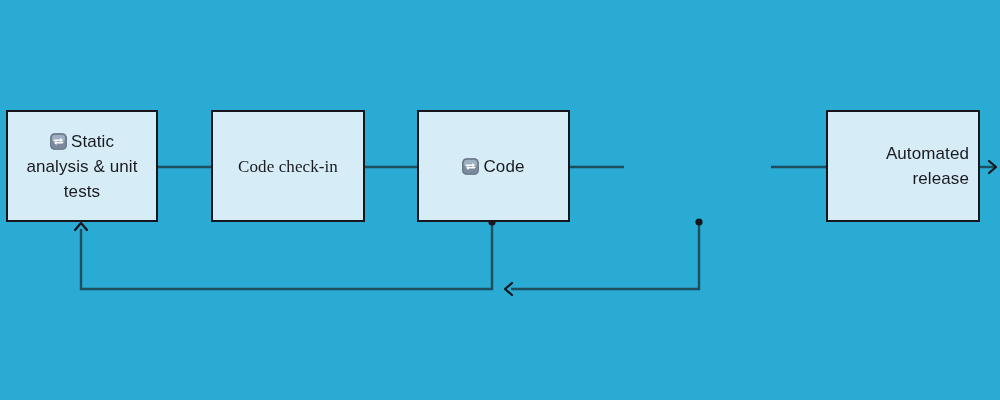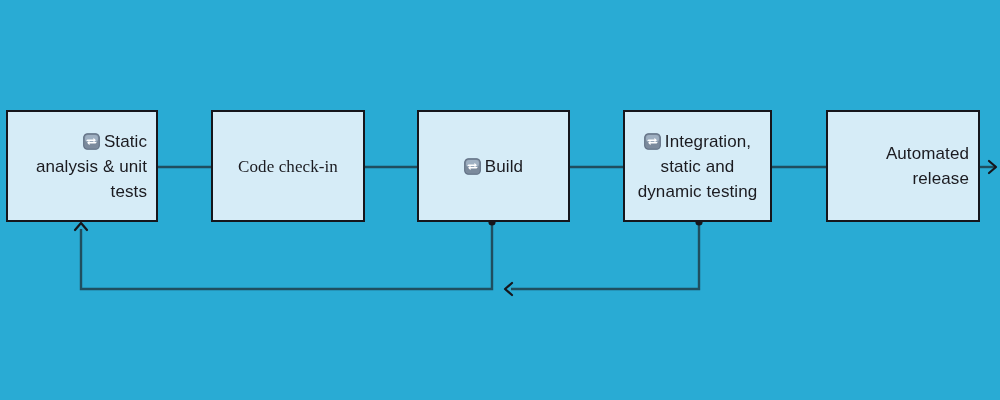--- a/index.html
+++ b/index.html
@@ -75,21 +75,21 @@
       <circle cx="699" cy="222" r="3.6"></circle>
     </g>
 
     <g stroke="#16161c" stroke-width="2.2" fill="none" stroke-linecap="round" stroke-linejoin="round">
       <polyline points="989,161 996,167 989,173"></polyline>
       <polyline points="75,230 81,223 87,230"></polyline>
       <polyline points="512,283 505,289 512,295"></polyline>
     </g>
   </svg>
 
-  <div class="node" style="left:6px; top:110px; width:152px; height:112px;text-align:right;">
+  <div class="node" style="left:6px; top:110px; width:152px; height:112px;">
     <span class="node-text">
       <span class="sync-icon">
         <svg viewBox="0 0 20 20" xmlns="http://www.w3.org/2000/svg" width="17" height="17">
           <rect x="0.8" y="0.8" width="18.4" height="18.4" rx="4.6" fill="#7b8a9c" stroke="#5d6c80" stroke-width="1.2"></rect>
           <rect x="2.4" y="2.4" width="15.2" height="8" rx="3.4" fill="#9fb0c2"></rect>
           <path d="M5.2 7.6 h7.1 v-1.9 l2.9 2.8 -2.9 2.8 v-1.9 h-8.6 z" fill="#ffffff"></path>
           <path d="M14.8 12.4 h-7.1 v1.9 l-2.9 -2.8 2.9 -2.8 v1.9 h8.6 z" fill="#ffffff"></path>
         </svg>
       </span><span>Static analysis &amp; unit tests</span>
     </span>
@@ -101,34 +101,22 @@
 
   <div class="node" style="left:417px; top:110px; width:153px; height:112px;">
     <span class="node-text">
       <span class="sync-icon">
         <svg viewBox="0 0 20 20" xmlns="http://www.w3.org/2000/svg" width="17" height="17">
           <rect x="0.8" y="0.8" width="18.4" height="18.4" rx="4.6" fill="#7b8a9c" stroke="#5d6c80" stroke-width="1.2"></rect>
           <rect x="2.4" y="2.4" width="15.2" height="8" rx="3.4" fill="#9fb0c2"></rect>
           <path d="M5.2 7.6 h7.1 v-1.9 l2.9 2.8 -2.9 2.8 v-1.9 h-8.6 z" fill="#ffffff"></path>
           <path d="M14.8 12.4 h-7.1 v1.9 l-2.9 -2.8 2.9 -2.8 v1.9 h8.6 z" fill="#ffffff"></path>
         </svg>
-      </span><span>Build</span>
+      </span><span>Code</span>
     </span>
   </div>
 
-  <div class="node" style="left:623px; top:110px; width:149px; height:112px;">
-    <span class="node-text">
-      <span class="sync-icon">
-        <svg viewBox="0 0 20 20" xmlns="http://www.w3.org/2000/svg" width="17" height="17">
-          <rect x="0.8" y="0.8" width="18.4" height="18.4" rx="4.6" fill="#7b8a9c" stroke="#5d6c80" stroke-width="1.2"></rect>
-          <rect x="2.4" y="2.4" width="15.2" height="8" rx="3.4" fill="#9fb0c2"></rect>
-          <path d="M5.2 7.6 h7.1 v-1.9 l2.9 2.8 -2.9 2.8 v-1.9 h-8.6 z" fill="#ffffff"></path>
-          <path d="M14.8 12.4 h-7.1 v1.9 l-2.9 -2.8 2.9 -2.8 v1.9 h8.6 z" fill="#ffffff"></path>
-        </svg>
-      </span><span>Integration, static and dynamic testing</span>
-    </span>
-  </div>
 
   <div class="node" style="left:826px; top:110px; width:154px; height:112px;text-align:right;">
     <span class="node-text">Automated release</span>
   </div>
 
 </div>
 
 </body></html>

